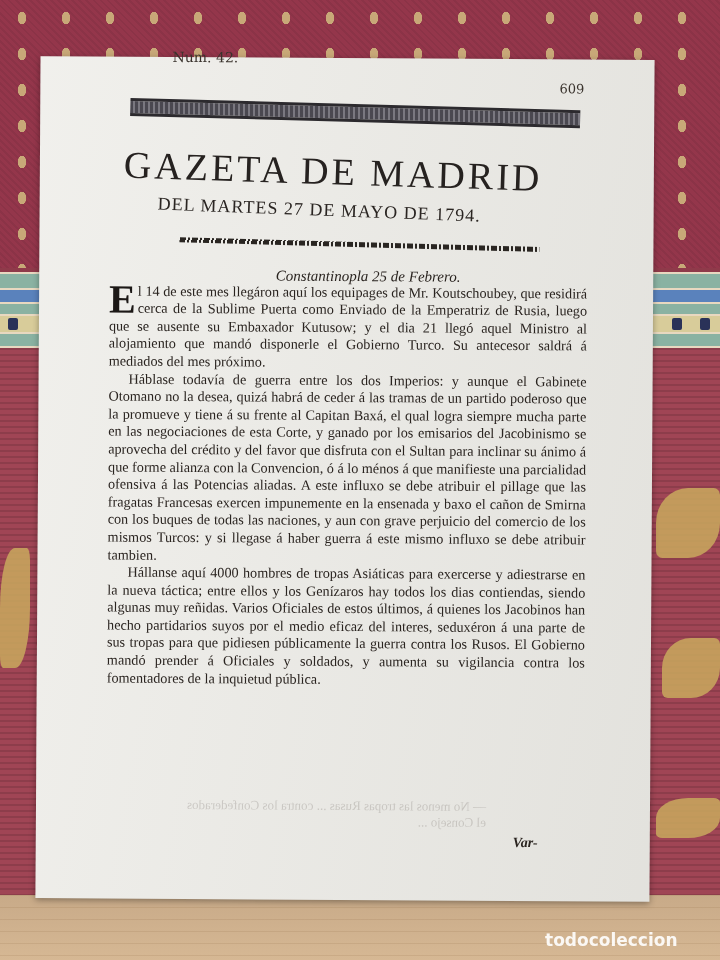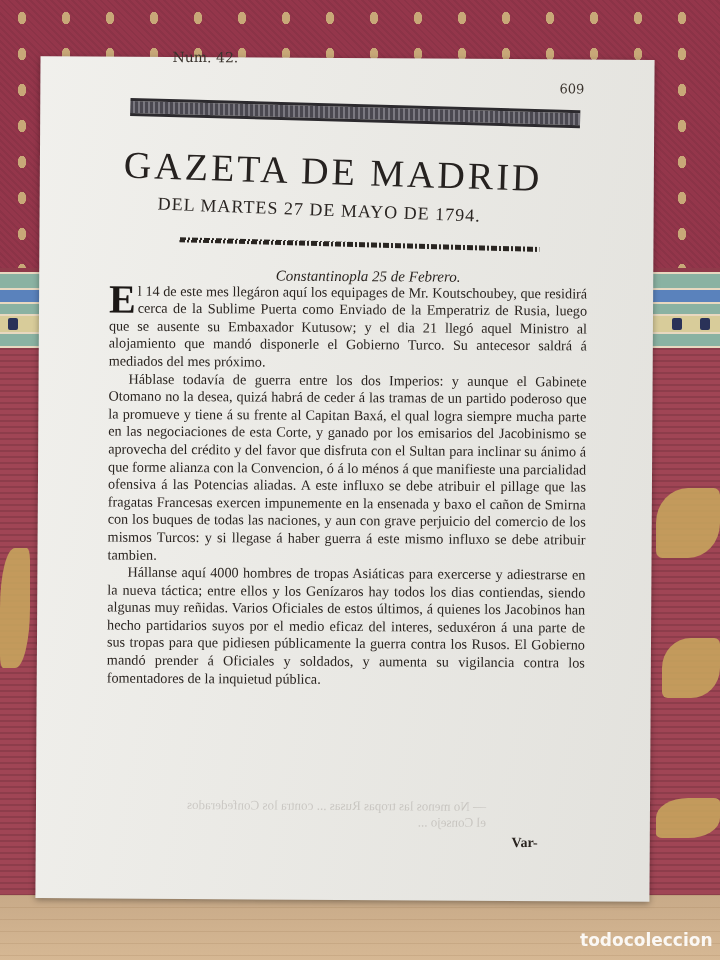--- a/index.html
+++ b/index.html
@@ -91,31 +91,31 @@
       display: block; text-align: center; font-style: italic; font-size: 15px;
       margin-left: 40px; margin-bottom: -2px;
     }
     .article p { margin: 0; text-indent: 0; }
     .article p.indent { text-indent: 20px; }
     .dropcap {
       float: left; font-size: 40px; line-height: 30px; margin-right: 2px; margin-top: 2px;
       font-weight: bold; color: #1c1816;
     }
     .catchword {
-      position: absolute; right: 112px; top: 776px; font-weight: bold;
+      position: absolute; right: 112px; top: 776px; font-style: italic; font-weight: bold;
       font-family: "Liberation Serif", serif; font-size: 14px; color: #2a2420;
     }
     .bleed {
       position: absolute; left: 150px; top: 740px; width: 300px;
       font-family: "Liberation Serif", serif; font-size: 13px; color: rgba(60,50,45,0.18);
       transform: scaleX(-1); line-height: 16px;
     }
     .watermark {
       position: absolute; left: 545px; top: 930px; font-family: "DejaVu Sans", sans-serif;
-      font-weight: bold; font-size: 17px; color: rgba(255,255,255,0.9); letter-spacing: 0px; margin-left: 35px;
+      font-weight: bold; font-size: 17px; color: rgba(255,255,255,0.9); letter-spacing: 0px;
     }
   </style>
 </head>
 <body>
 
 <div class="fabric"></div>
 <div class="fabric-band">
   <span class="motif" style="left:8px"></span>
   <span class="motif" style="left:672px"></span>
   <span class="motif" style="left:700px"></span>

